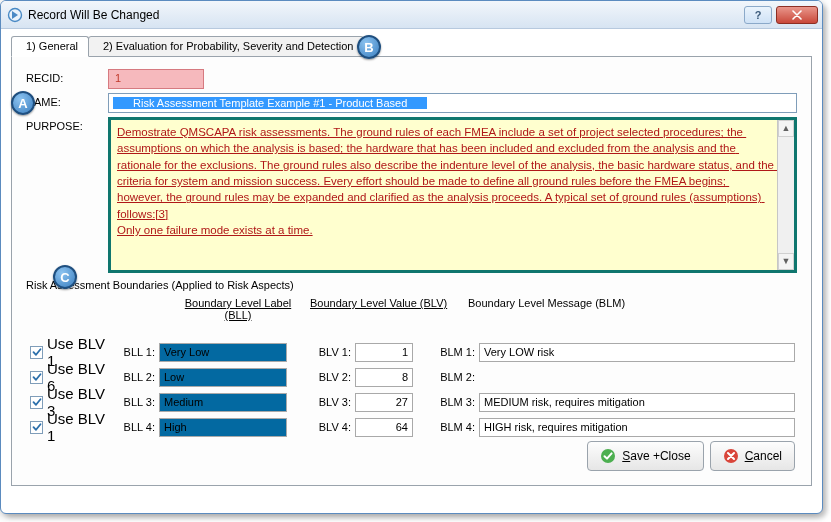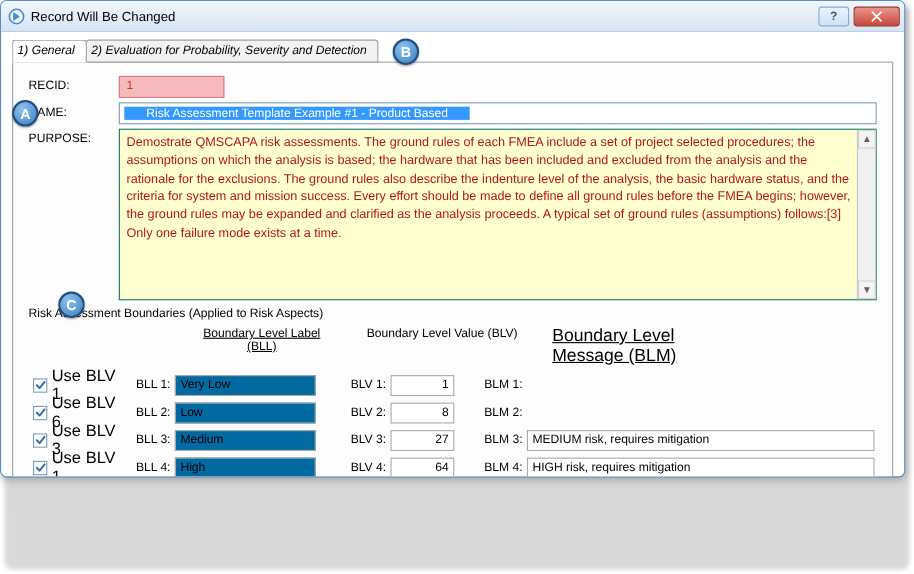--- a/index.html
+++ b/index.html
@@ -1,44 +1,44 @@
 <!DOCTYPE html>
 <html><head>
 <meta charset="utf-8">
 <style>
 * { box-sizing: border-box; margin: 0; padding: 0; }
 body { font-family: "Segoe UI", Tahoma, sans-serif; font-size: 12px; background: #fff; width: 831px; height: 522px; position: relative; }
 .outer-shadow { position: absolute; top: 4px; left: 4px; width: 823px; height: 514px; border-radius: 8px; background: #000; opacity: 0.15; filter: blur(2px); }
-.window { position: absolute; top: 0; left: 0; width: 823px; height: 434px; background: #fff; border: 1px solid #5b8bbf; border-radius: 6px; overflow: hidden; box-shadow: 0 2px 8px rgba(0,0,0,0.25); }
+.window { position: absolute; top: 0; left: 0; width: 823px; height: 514px; background: #fff; border: 1px solid #5b8bbf; border-radius: 6px; overflow: hidden; box-shadow: 0 2px 8px rgba(0,0,0,0.25); }
 .titlebar { height: 28px; background: linear-gradient(to bottom, #f2f6fb, #d7e4f2); border-bottom: 1px solid #b7c9de; display: flex; align-items: center; padding: 0 4px 0 6px; }
 .title-icon { width: 16px; height: 16px; margin-right: 5px; }
 .title-icon svg { width: 16px; height: 16px; }
 .title-text { font-size: 12px; color: #000; flex: 1; }
 .win-btns { display: flex; gap: 4px; align-items: center; }
 .win-btn { width: 28px; height: 18px; border-radius: 3px; display: flex; align-items: center; justify-content: center; font-size: 11px; }
 .win-help { background: linear-gradient(to bottom,#eaf3fc,#cfe2f6); border: 1px solid #8ba9c9; color: #3b5a7a; font-weight: bold; }
 .win-close { background: linear-gradient(to bottom,#e9968b,#c9483a); border: 1px solid #8d2e23; color: #fff; width: 42px; font-weight: bold; }
 .content-area { position: absolute; top: 28px; left: 0; right: 0; bottom: 0; padding: 6px 10px 10px 10px; }
 .tabstrip { display: flex; align-items: flex-end; height: 22px; border-bottom: 1px solid #9aa3ac; position: relative; }
-.tab { padding: 3px 10px 4px 4px; font-size: 11px; border: 1px solid #9aa3ac; background: #f2f2f2; border-top-left-radius: 3px; border-top-right-radius: 3px; margin-right: -1px; cursor: pointer; position: relative; top: 1px; font-style: italic; }
+.tab { padding: 3px 10px 4px 14px; font-size: 11px; border: 1px solid #9aa3ac; background: #f2f2f2; border-top-left-radius: 3px; border-top-right-radius: 3px; margin-right: -1px; cursor: pointer; position: relative; top: 1px; }
 .tab.active { background: #fff; border-bottom: 1px solid #fff; z-index: 2; }
 .tab-body { border: 1px solid #9aa3ac; border-top: none; padding: 12px 14px 14px 14px; background: #fdfdfd; }
 .form-row { display: flex; align-items: flex-start; margin-bottom: 4px; }
 .form-label { width: 82px; font-size: 11px; color: #000; padding-top: 3px; }
 .recid-box { width: 96px; height: 20px; background: #f6b9bd; border: 1px solid #d67a80; color: #c0392b; padding: 2px 6px; font-size: 11px; }
 .name-box { flex: 1; height: 20px; border: 1px solid #7f9db9; padding: 1px 4px; font-size: 11px; display: flex; align-items: center; background:#fff; }
 .name-highlight { background: #3399ff; color: #fff; padding: 0 20px; }
-.purpose-box { flex: 1; height: 156px; border: 1px solid #0f766e; background: #ffffcf; position: relative; padding: 4px 20px 4px 6px; font-size: 11.5px; color: #b01818; line-height: 1.42; overflow: hidden; }
+.purpose-box { flex: 1; height: 156px; border: 3px solid #0f766e; background: #ffffcf; position: relative; padding: 4px 20px 4px 6px; font-size: 11.5px; color: #b01818; line-height: 1.42; overflow: hidden; text-decoration: underline; }
 .purpose-scroll { position: absolute; right: 0; top: 0; bottom: 0; width: 17px; background: #f0f0f0; border-left: 1px solid #c6c6c6; display: flex; flex-direction: column; justify-content: space-between; }
 .scroll-arrow { height: 17px; display:flex; align-items:center; justify-content:center; font-size:9px; color:#606060; background: #f4f4f4; border: 1px solid #d0d0d0; }
 .boundaries-label { font-size: 11px; margin: 6px 0 6px 0; }
-.boundaries-headers { display: flex; margin-bottom: 6px; gap: 17px; }
+.boundaries-headers { display: flex; margin-bottom: 20px; }
 .bll-header { width: 128px; margin-left: 148px; text-decoration: underline; font-size: 11px; text-align:center; }
-.blv-header { width: 150px; margin-left: 8px; font-size: 11px; text-align:center; }
-.blm-header { width: 180px; margin-left: 8px; text-decoration: underline; font-size: 16px; }
+.blv-header { width: 150px; margin-left: 8px; text-decoration: underline; font-size: 11px; text-align:left; }
+.blm-header { width: 180px; margin-left: 8px; font-size: 11px; }
 .boundary-row { display: flex; align-items: center; margin-bottom: 3px; height: 22px; }
 .checkbox { width: 13px; height: 13px; border: 1px solid #7f9db9; background: #fff; display:flex; align-items:center; justify-content:center; margin-left: 4px; }
 .checkbox svg { width:10px; height:10px; color:#2b6fab; }
 .cb-label { font-size: 15px; width: 66px; margin-left: 4px; }
 .blx-label { font-size: 11px; width: 42px; text-align: right; margin-right: 4px; }
 .bll-input { width: 128px; height: 19px; border: 1px solid #a9a9a9; background:#0369a1; font-size: 11px; padding: 2px 4px; }
 .blv-input { width: 58px; height: 19px; border: 1px solid #a9a9a9; background:#fff; font-size: 11px; padding: 2px 4px; text-align: right; }
 .blm-input { flex: 1; height: 19px; border: 1px solid #a9a9a9; background:#fff; font-size: 11px; padding: 2px 4px; margin-right: 2px; }
 .spacer-after-bll { width: 22px; }
 .spacer-after-blv { width: 14px; }
@@ -121,20 +121,21 @@
               </svg>
     </span>
     <span class="cb-label">Use BLV 1</span>
     <span class="blx-label">BLL 1:</span>
     <div class="bll-input">Very Low</div>
     <span class="spacer-after-bll"></span>
     <span class="blx-label">BLV 1:</span>
     <div class="blv-input">1</div>
     <span class="spacer-after-blv"></span>
     <span class="blx-label" style="width:48px">BLM 1:</span>
+    <div class="blm-input">Very LOW risk</div>
   </div>
           <div class="boundary-row">
     <span class="checkbox">
       <svg viewBox="0 0 10 10">
                 <path d="M1.5 5.2 L4 7.8 L8.5 2.2" stroke="currentColor" stroke-width="1.8" fill="none" stroke-linecap="round" stroke-linejoin="round"></path>
               </svg>
     </span>
     <span class="cb-label">Use BLV 6</span>
     <span class="blx-label">BLL 2:</span>
     <div class="bll-input">Low</div>

